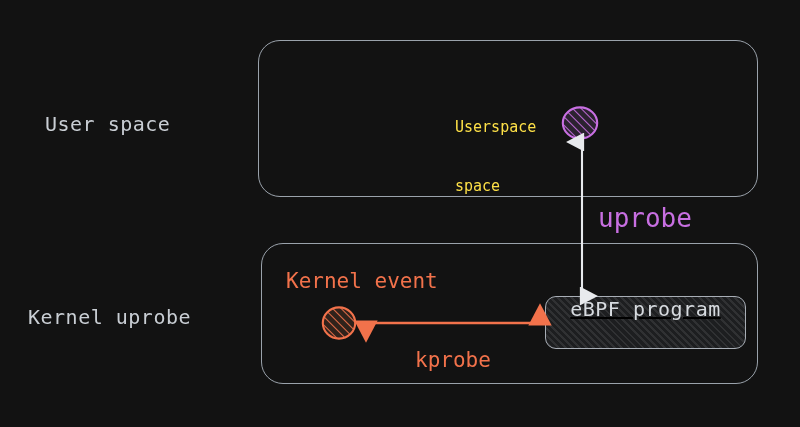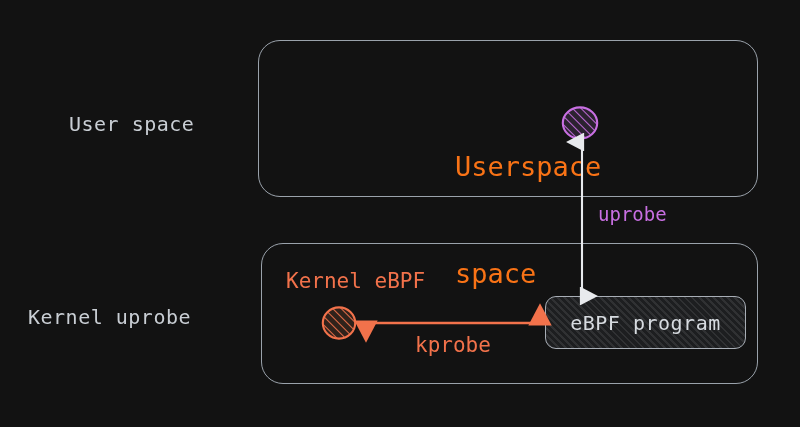--- a/index.html
+++ b/index.html
@@ -17,21 +17,21 @@
   }
 
   
   .space-label {
     position: absolute;
     color: #c9ced4;
     font-size: 20px;
     letter-spacing: 0.5px;
     white-space: nowrap;
   }
-  #user-space-label  { left: 45px;  top: 112px; margin-left: 24px; }
+  #user-space-label  { left: 45px;  top: 112px; }
   #kernel-space-label{ left: 28px;  top: 305px; }
 
   
   .region-box {
     position: absolute;
     border: 1.6px solid #9aa2ab;
     border-radius: 22px;
     background: transparent;
     box-sizing: border-box;
   }
@@ -39,22 +39,22 @@
   #kernel-space-box { left: 261px; top: 243px; width: 497px; height: 141px; }
 
   
   .node-text {
     position: absolute;
     white-space: pre;
     line-height: 1.32;
   }
   #userspace-event-label {
     left: 455px; top: 78px;
-    color: #f97316;
-    font-size: 27px;
+    color: #fde047;
+    font-size: 15px;
   }
   #kernel-event-label {
     left: 286px; top: 268px;
     color: #f2724b;
     font-size: 21px;
   }
 
   
   .event-dot { position: absolute; }
 
@@ -67,50 +67,50 @@
     left: 0; top: 0;
     width: 800px; height: 427px;
     pointer-events: none;
   }
 
   
   #uprobe-label {
     position: absolute;
     left: 598px; top: 203px;
     color: #c86fe2;
-    font-size: 19px;
+    font-size: 26px;
     white-space: pre;
   }
   #kprobe-label {
     position: absolute;
-    left: 415px; top: 333px;
+    left: 415px; top: 348px;
     color: #f2724b;
     font-size: 21px;
     white-space: pre;
   }
 
   
   #ebpf-program-box {
     position: absolute;
     left: 545px; top: 296px;
     width: 201px; height: 53px;
     border: 1.6px solid #a8aeb6;
     border-radius: 11px;
     box-sizing: border-box;
     overflow: hidden;
     display: flex;
-    align-items: center;
     justify-content: center;
     background-color: #1d1e20;
     background-image: repeating-linear-gradient(
         45deg,
         rgba(255,255,255,0.00) 0px,
         rgba(255,255,255,0.00) 3px,
         rgba(255,255,255,0.085) 3px,
         rgba(255,255,255,0.085) 5px);
+    text-decoration: underline;
   }
   #ebpf-program-label {
     color: #d7dbe0;
     font-size: 20px;
     letter-spacing: 0.5px;
     white-space: pre;
     position: relative;
     z-index: 2;
   }
 </style>
@@ -123,21 +123,21 @@
   <div class="region-box" id="kernel-space-box"></div>
 
   <div class="space-label" id="user-space-label">User space</div>
   <div class="space-label" id="kernel-space-label">Kernel uprobe</div>
 
   <div class="node-text" id="userspace-event-label">
     <div>Userspace</div>
     <div>space</div>
   </div>
 
-  <div class="node-text" id="kernel-event-label">Kernel eBPF</div>
+  <div class="node-text" id="kernel-event-label">Kernel event</div>
 
   <div class="event-dot" id="userspace-event-dot">
     <svg width="38" height="34" viewBox="0 0 38 34">
       <defs>
         <pattern id="hatch-purple" width="6" height="6" patternUnits="userSpaceOnUse" patternTransform="rotate(-45)">
           <rect width="6" height="6" fill="#2b2230"></rect>
           <line x1="0" y1="0" x2="0" y2="6" stroke="#c86fe2" stroke-width="1.9"></line>
         </pattern>
       </defs>
       <ellipse cx="19" cy="17" rx="17.2" ry="15.6" fill="url(#hatch-purple)" stroke="#c86fe2" stroke-width="2.1"></ellipse>

